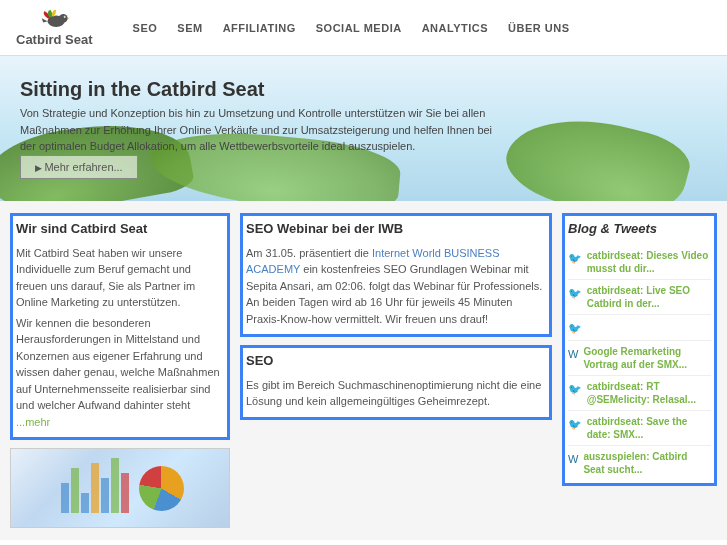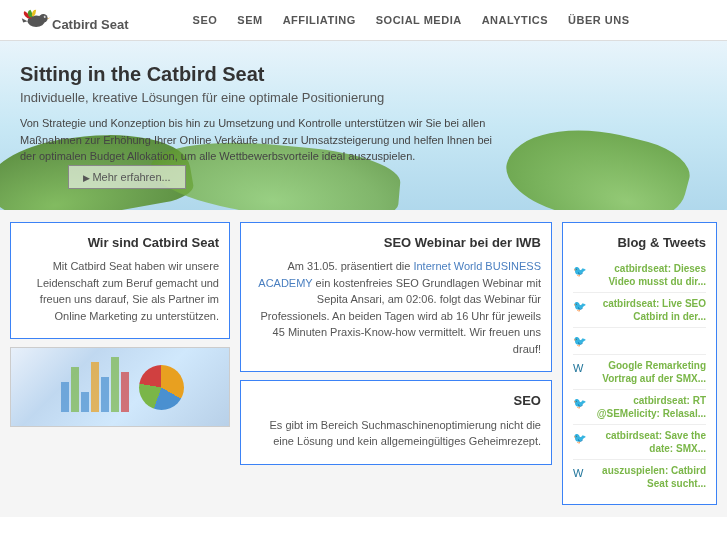--- a/index.html
+++ b/index.html
@@ -8,23 +8,23 @@
     
     #header {
       display: flex;
       align-items: center;
       padding: 8px 16px;
       border-bottom: 1px solid #ddd;
       background: #fff;
     }
     #logo-area {
       display: flex;
-      flex-direction: row;
-      align-items: flex-end;
-      margin-right: 64px;
+      flex-direction: column;
+      align-items: center;
+      margin-right: 40px;
     }
     #logo-icon {
       width: 36px;
       height: 22px;
       margin-bottom: 2px;
     }
     #logo-text {
       font-size: 13px;
       font-weight: bold;
       color: #555;
@@ -39,21 +39,21 @@
       color: #555;
       font-size: 11px;
       font-weight: bold;
       text-transform: uppercase;
       letter-spacing: 0.5px;
     }
 
     
     #hero {
       background: linear-gradient(180deg, #e8f4fb 0%, #c8e8f5 50%, #b0d8ec 100%);
-      padding: 22px 20px 21px 20px;
+      padding: 22px 20px 2px 20px;
       position: relative;
       min-height: 145px;
       overflow: hidden;
     }
     #hero-leaf-left {
       position: absolute;
       bottom: -5px;
       left: -10px;
       width: 200px;
       height: 80px;
@@ -112,21 +112,20 @@
       display: inline-block;
       border: 1px solid #888;
       padding: 5px 14px;
       font-size: 11px;
       color: #555;
       background: rgba(255,255,255,0.6);
       cursor: pointer;
       position: relative;
       z-index: 2;
       text-decoration: none;
-      margin-left: 48px;
     }
     #mehr-btn:before { content: '▶ '; font-size: 9px; }
 
     
     #main {
       display: flex;
       gap: 10px;
       padding: 12px 10px;
       background: #f5f5f5;
     }
@@ -147,25 +146,24 @@
       gap: 8px;
     }
 
     
     #col-right {
       flex: 0 0 155px;
     }
 
     .card {
       background: #fff;
-      border: 1px solid #3b82f6;
-      padding: 10px;
+      border: 3px solid #3b82f6;
+      padding: 3px;
       font-size: 11px;
       line-height: 1.5;
-      text-align: right;
     }
     .card h3 {
       font-size: 13px;
       font-weight: bold;
       color: #333;
       margin-bottom: 6px;
     }
     .card p {
       color: #555;
       margin-bottom: 4px;
@@ -205,21 +203,21 @@
       margin-left: 5px;
     }
 
     
     #seo-webinar-card { }
 
     
     #seo-card { }
 
     
-    #blog-card h3 { color: #333; }
+    #blog-card h3 { color: #333; font-style: italic; }
     .tweet-item {
       display: flex;
       gap: 5px;
       padding: 4px 0;
       border-bottom: 1px solid #eee;
       font-size: 10px;
       color: #555;
     }
     .tweet-item:last-child { border-bottom: none; }
     .twitter-icon {
@@ -276,31 +274,33 @@
     <a href="#">ANALYTICS</a>
     <a href="#">ÜBER UNS</a>
   </nav>
 </div>
 
 <div id="hero">
   <div id="hero-leaf-left"></div>
   <div id="hero-leaf-mid"></div>
   <div id="hero-leaf-right"></div>
   <h1>Sitting in the Catbird Seat</h1>
-  <h2>Individuelle, kreative Lösungen für eine optimale Positionierung</h2>
   <p>Von Strategie und Konzeption bis hin zu Umsetzung und Kontrolle unterstützen wir Sie bei allen Maßnahmen zur Erhöhung Ihrer Online Verkäufe und zur Umsatzsteigerung und helfen Ihnen bei der optimalen Budget Allokation, um alle Wettbewerbsvorteile ideal auszuspielen.</p>
   <a id="mehr-btn" href="#">Mehr erfahren...</a>
 </div>
 
 <div id="main">
 
   <div id="col-left">
     <div class="card" id="wir-card">
       <h3>Wir sind Catbird Seat</h3>
-      <p>Mit Catbird Seat haben wir unsere Leidenschaft zum Beruf gemacht und freuen uns darauf, Sie als Partner im Online Marketing zu unterstützen.</p>
+      <p>Mit Catbird Seat haben wir unsere Individuelle zum Beruf gemacht und freuen uns darauf, Sie als Partner im Online Marketing zu unterstützen.</p>
+      <p>
+        <span>Wir kennen die besonderen Herausforderungen in Mittelstand und Konzernen aus eigener Erfahrung und wissen daher genau, welche Maßnahmen auf Unternehmensseite realisierbar sind und welcher Aufwand dahinter steht</span> <a href="#">...mehr</a>
+      </p>
     </div>
     <div id="screenshot-img">
       <div class="chart-bar-container">
         <div class="chart-bar" style="height:30px;background:#4a90d0;"></div>
         <div class="chart-bar" style="height:45px;background:#7ab648;"></div>
         <div class="chart-bar" style="height:20px;background:#4a90d0;"></div>
         <div class="chart-bar" style="height:50px;background:#e8a020;"></div>
         <div class="chart-bar" style="height:35px;background:#4a90d0;"></div>
         <div class="chart-bar" style="height:55px;background:#7ab648;"></div>
         <div class="chart-bar" style="height:40px;background:#d04040;"></div>

